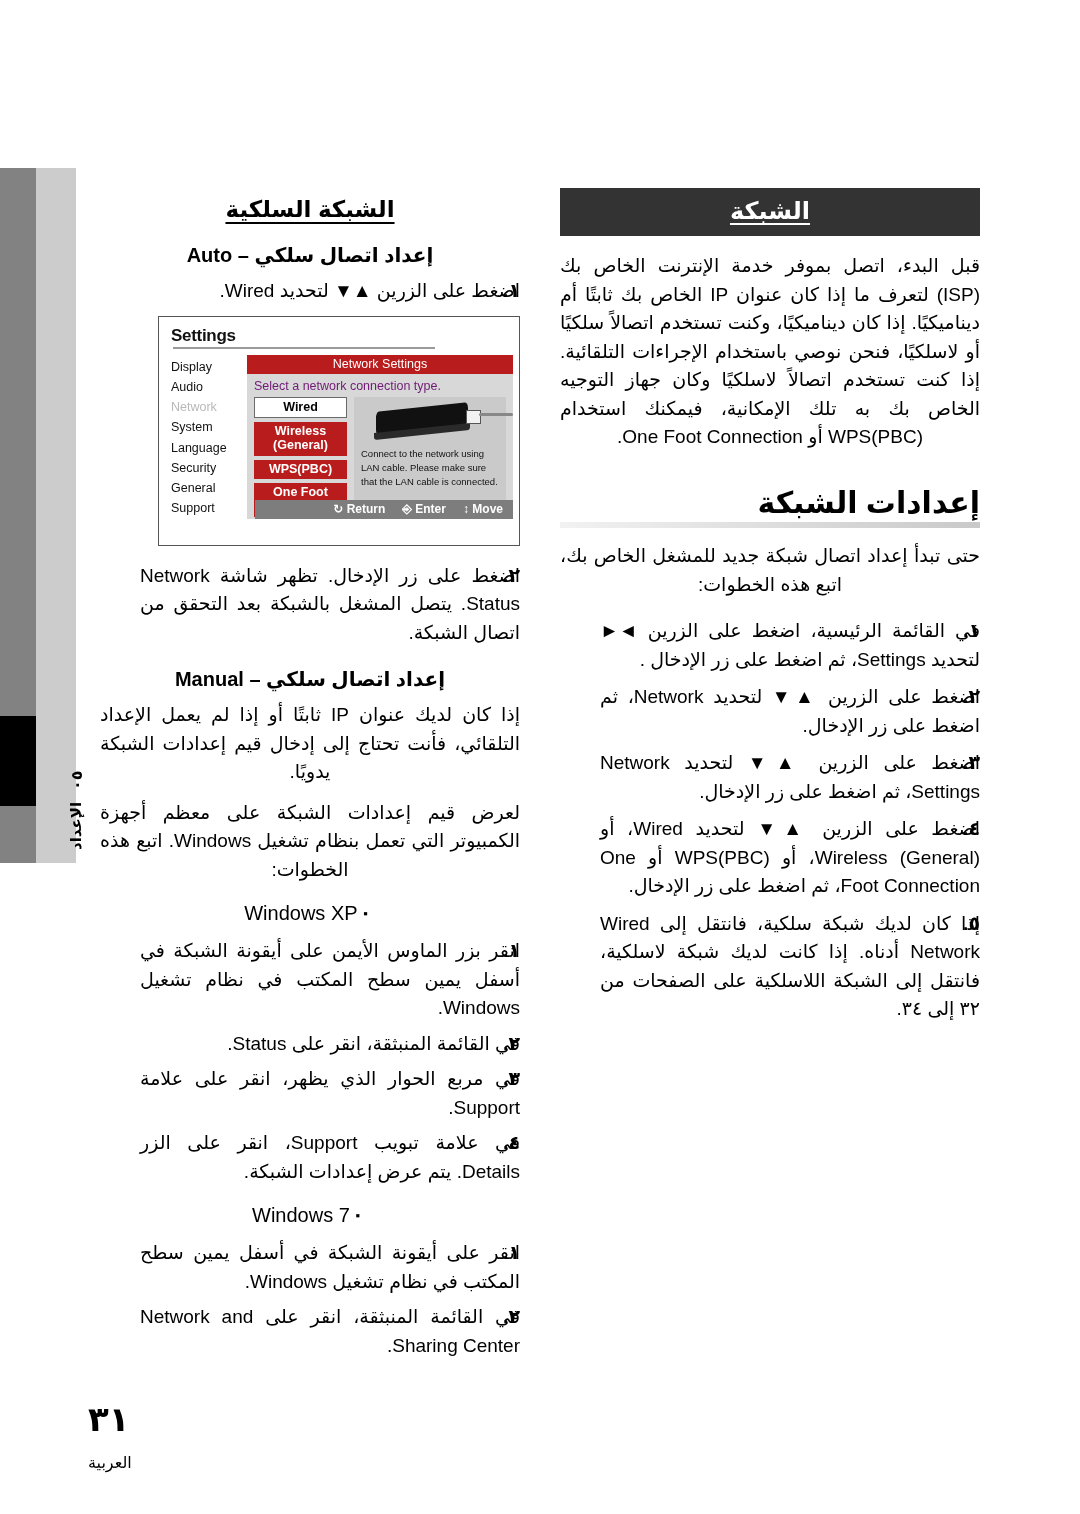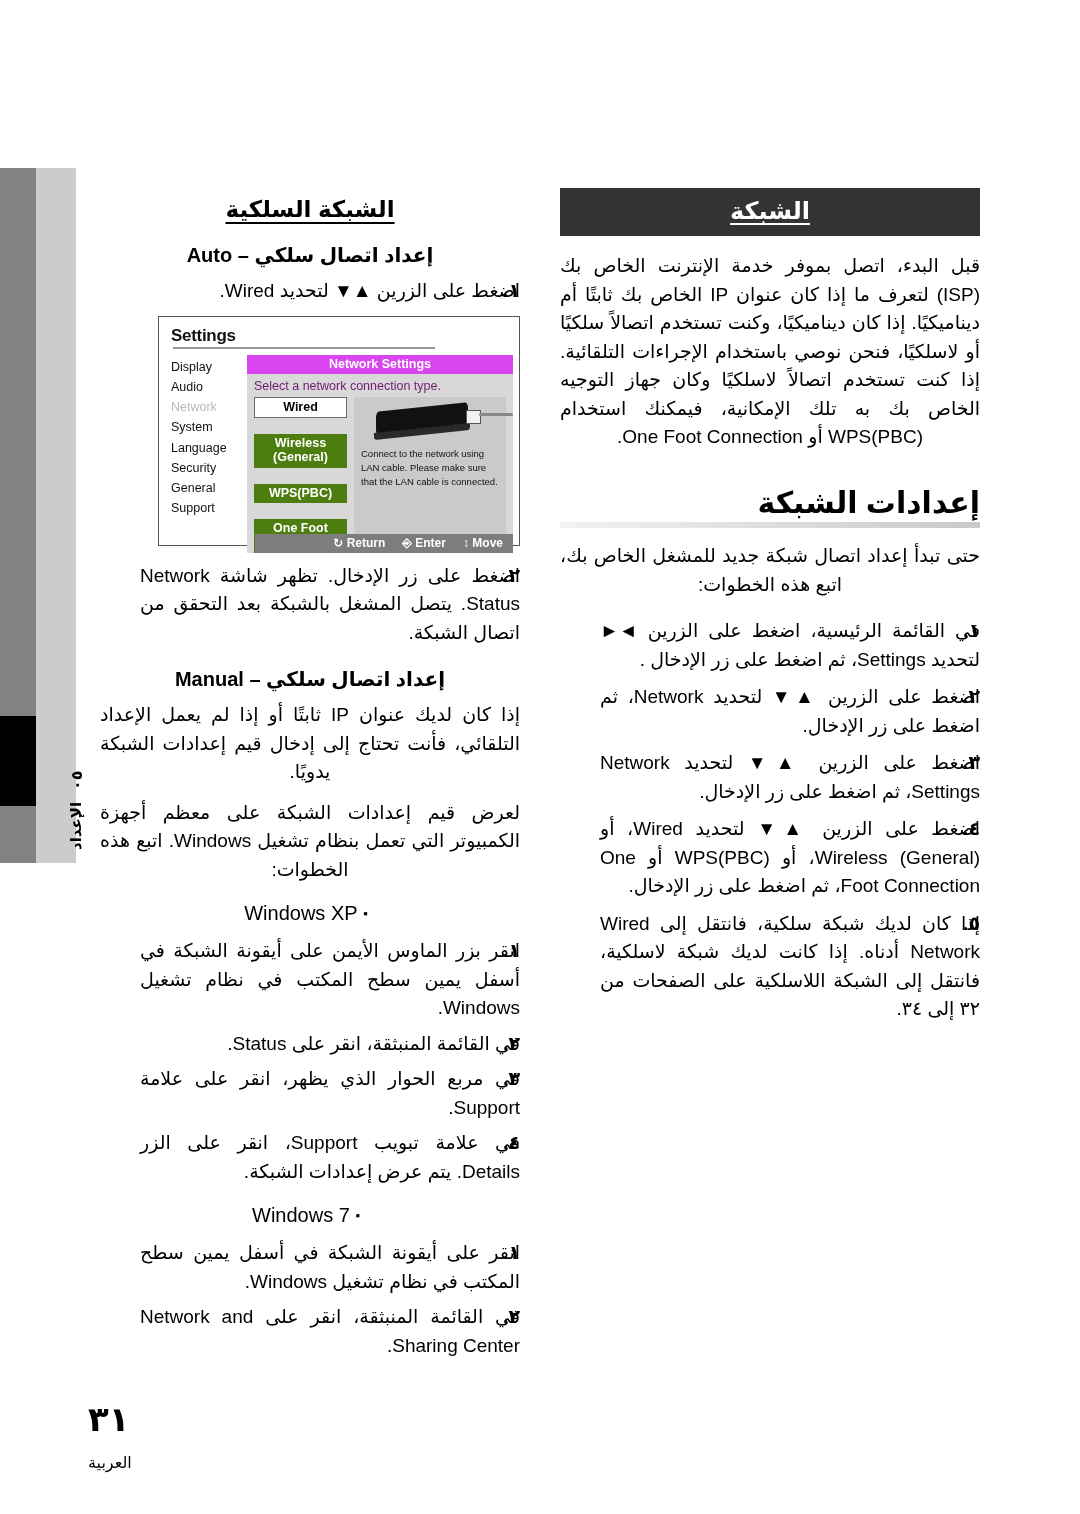--- a/index.html
+++ b/index.html
@@ -119,29 +119,29 @@
     height:2px; background:#9a9a9a; width:262px; margin:1px 0 6px 2px;
   }
   .fig-body{display:flex; gap:6px;}
   .fig-menu{
     width:70px; padding-top:2px; font-size:12.5px; line-height:1.62;
     color:#111;
   }
   .fig-menu .dim{color:#b9b9b9;}
   .fig-panel{flex:1; background:#d8d8d8; position:relative;}
   .fig-panel-head{
-    background:#d946ef; color:#fff; text-align:center;
-    font-size:12.5px; font-weight:bold; padding:2px 13px 3px;
+    background:#b91c1c; color:#fff; text-align:center;
+    font-size:12.5px; font-weight:normal; padding:2px 13px 3px;
   }
   .fig-sub{font-size:12.5px; color:#701a75; padding:5px 6px 4px 7px;}
   .fig-cols{display:flex; gap:7px; padding:0 7px 0 7px;}
-  .fig-btns{width:93px; display:flex; flex-direction:column; gap:16px;}
+  .fig-btns{width:93px; display:flex; flex-direction:column; gap:4px;}
   .fig-btn{
     font-size:12.5px; text-align:center; padding:2px 0 3px;
-    background:#4d7c0f; color:#fff; font-weight:bold; line-height:1.15;
+    background:#b91c1c; color:#fff; font-weight:bold; line-height:1.15;
   }
   .fig-btn.sel{background:#ffffff; color:#000; border:1px solid #6a6a6a;}
   .fig-desc{
     flex:1; background:#cacaca; position:relative; min-height:98px;
   }
   .fig-dev{
     position:relative; height:50px;
   }
   .dev-body{
     position:absolute; left:22px; top:10px; width:92px; height:24px;

